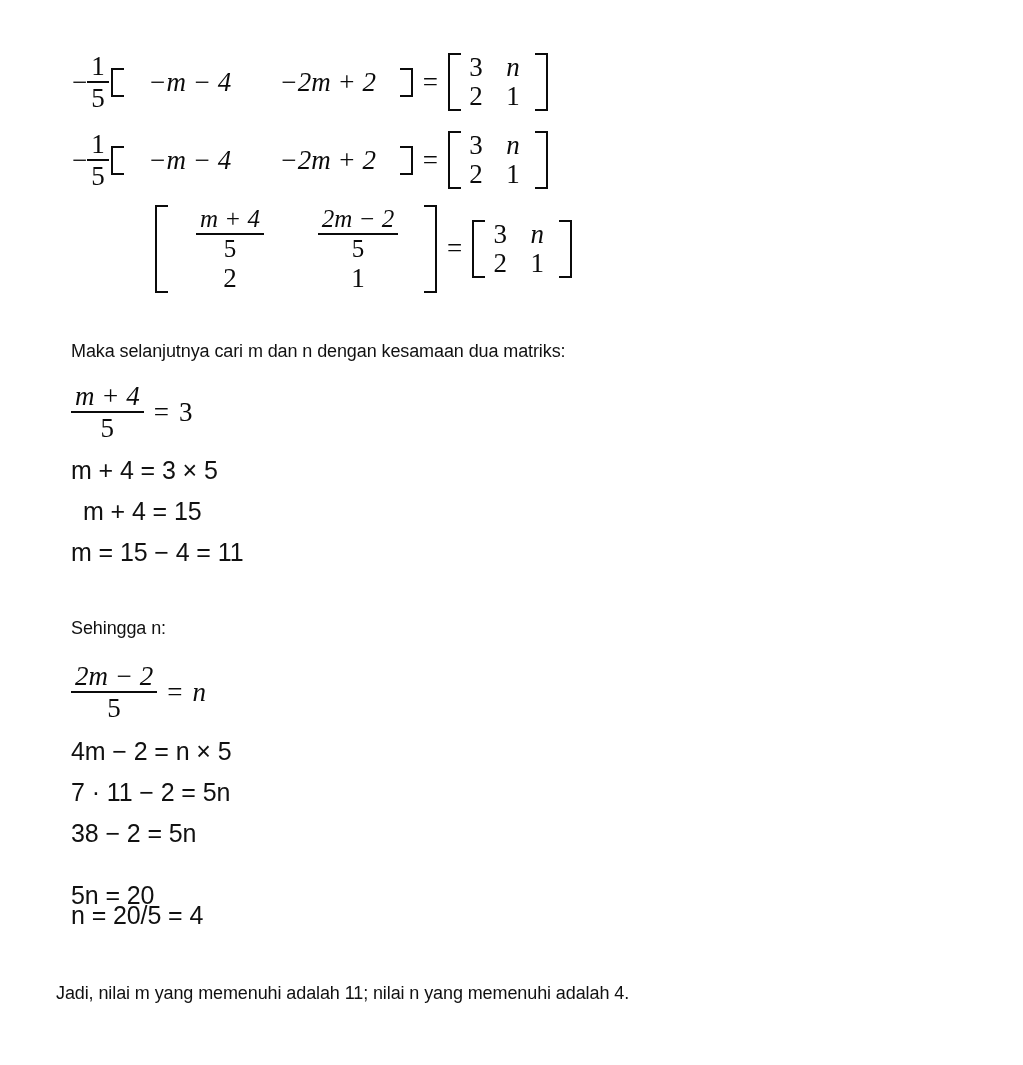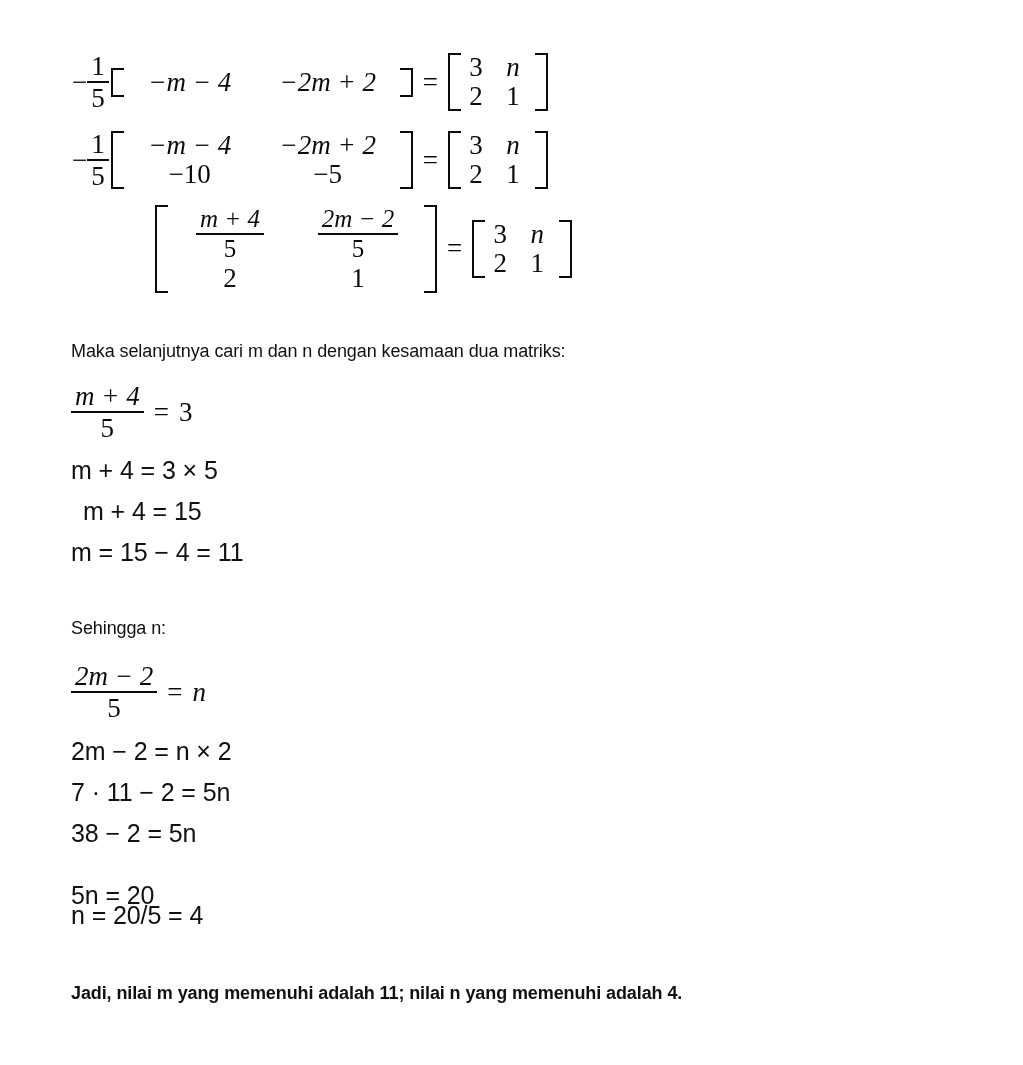--- a/index.html
+++ b/index.html
@@ -182,24 +182,20 @@
       <span class="den upr">5</span>
     </span>
   </span>
 
   <span class="matrix math">
     <span class="brk brk-l"></span>
     <span class="mgrid">
       <span class="mrow">
         <span class="mcell var" style="min-width:118px;">−m − 4</span>
         <span class="mcell var" style="min-width:130px;">−2m + 2</span>
-      </span>
-      <span class="mrow">
-        <span class="mcell upr" style="min-width:118px;">−10</span>
-        <span class="mcell upr" style="min-width:130px;">−5</span>
       </span>
     </span>
     <span class="brk brk-r"></span>
   </span>
 
   <span class="math eqsign upr">=</span>
 
   <span class="matrix math">
     <span class="brk brk-l"></span>
     <span class="mgrid">
@@ -284,19 +280,19 @@
 <div class="dfrac-line" style="left:71px; top:662px;">
   <span class="frac math">
     <span class="num var">2m − 2</span>
     <span class="bar"></span>
     <span class="den upr">5</span>
   </span>
   <span class="math eqsign upr">=</span>
   <span class="math var">n</span>
 </div>
 
-<div class="step" style="left:71px; top:737px;">2m − 2 = n × 2</div>
+<div class="step" style="left:71px; top:737px;">4m − 2 = n × 5</div>
 <div class="step" style="left:71px; top:778px;">7 · 11 − 2 = 5n</div>
 <div class="step" style="left:71px; top:819px;">38 − 2 = 5n</div>
 <div class="step" style="left:71px; top:860px;margin-top:21px;">5n = 20</div>
 <div class="step" style="left:71px; top:901px;">n = 20/5 = 4</div>
 
-<div class="body-text" style="left:71px; top:983px;font-weight:bold;">Jadi, nilai m yang memenuhi adalah 11; nilai n yang memenuhi adalah 4.</div>
+<div class="body-text" style="left:56px; top:983px;">Jadi, nilai m yang memenuhi adalah 11; nilai n yang memenuhi adalah 4.</div>
 
 </body></html>

